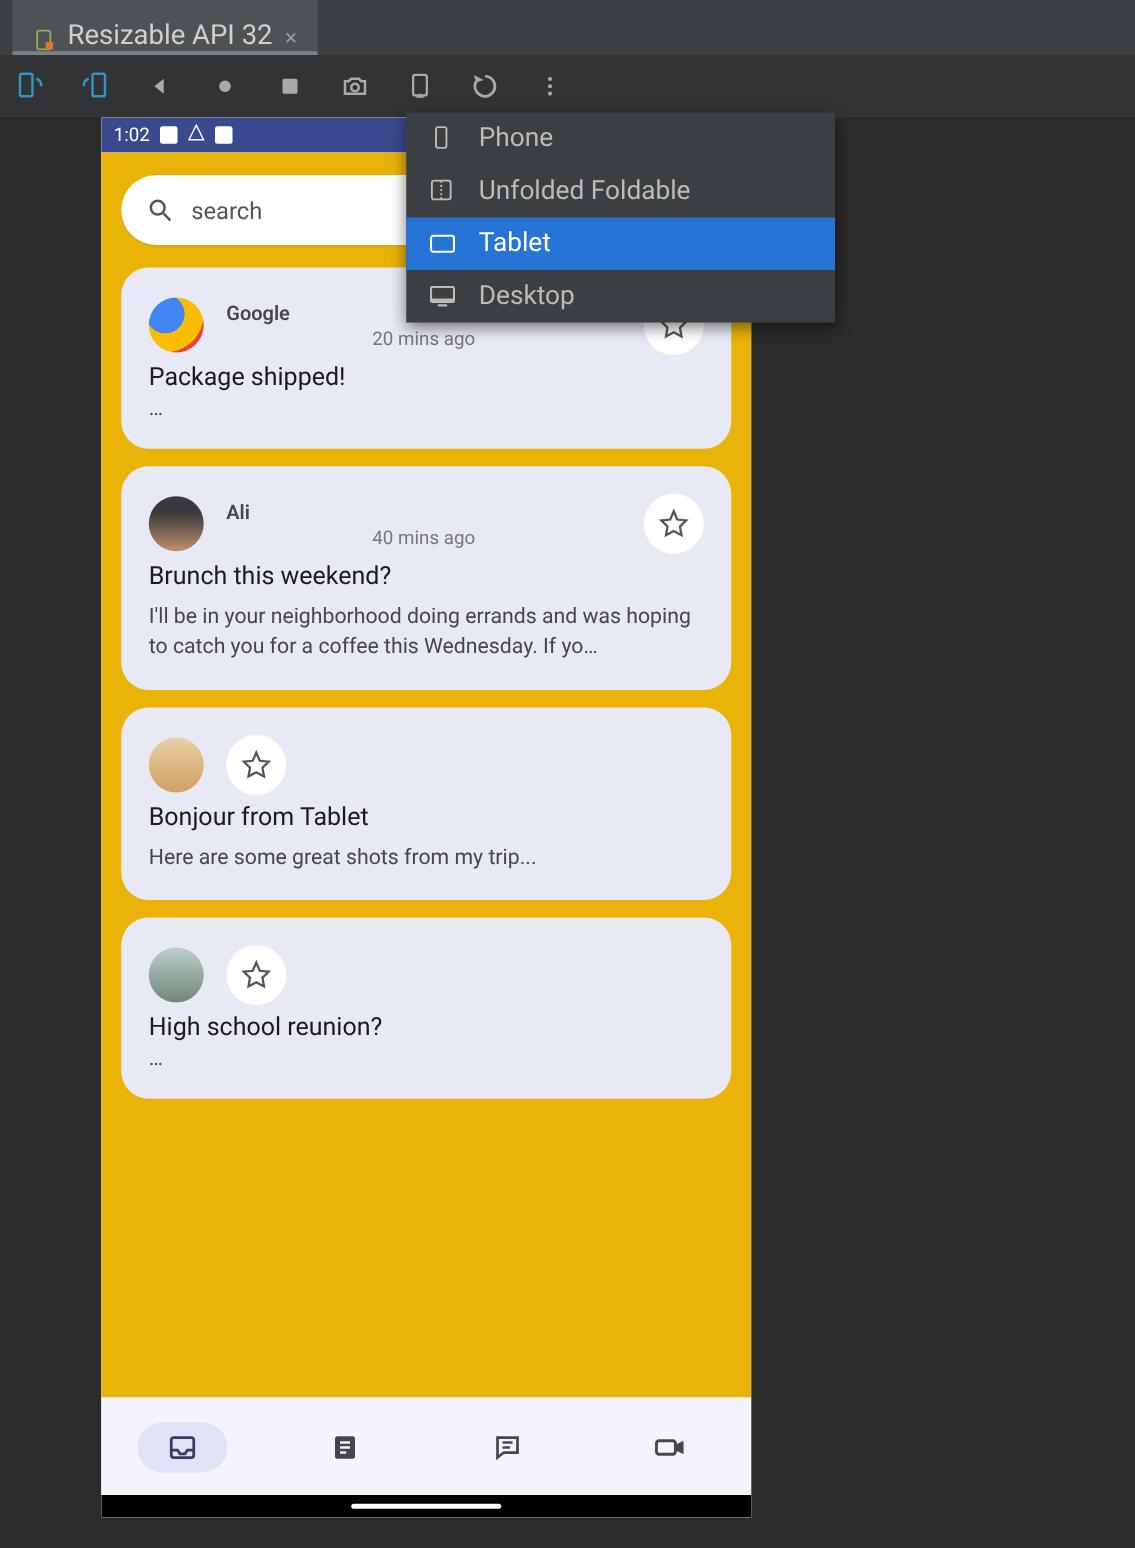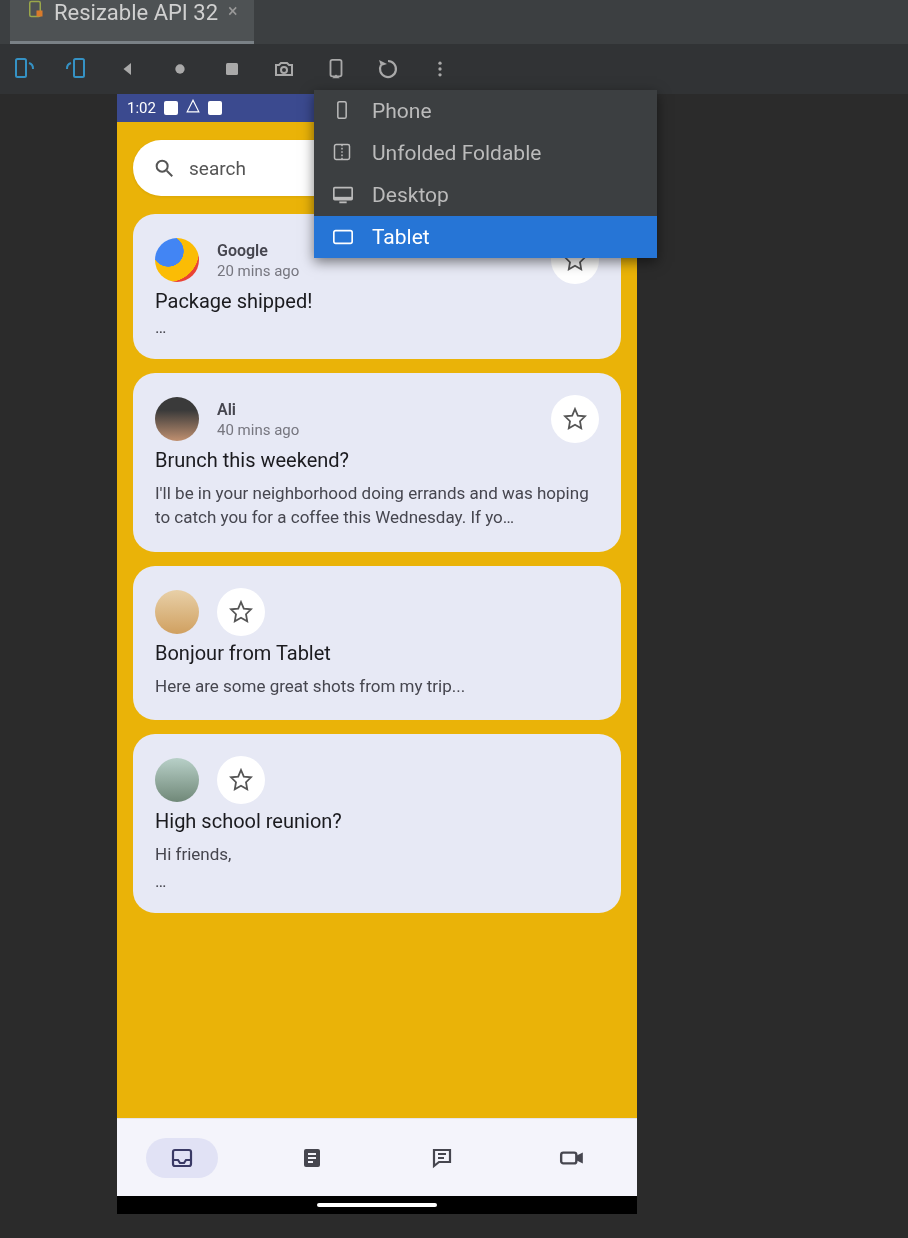--- a/index.html
+++ b/index.html
@@ -14,21 +14,21 @@
   
   .tabbar {
     height: 44px;
     background: #3c3f41;
     display: flex;
     align-items: center;
     padding: 0 10px;
   }
   .tab {
     display: flex;
-    align-items: flex-start;
+    align-items: flex-end;
     gap: 10px;
     background: #4e5254;
     height: 44px;
     padding: 0 16px;
     border-bottom: 3px solid #7a8186;
   }
   .tab-icon {
     width: 18px; height: 18px;
   }
   .tab-title {
@@ -51,21 +51,21 @@
   .emu-btn {
     width: 28px; height: 28px;
     display: flex; align-items: center; justify-content: center;
     color: #a9a9a9;
     cursor: pointer;
   }
   .emu-btn.accent { color: #3592c4; }
   .emu-content {
     display: flex;
     justify-content: flex-start;
-    padding-left: 117px;
+    padding-left: 81px;
     position: relative;
   }
   
   .device {
     width: 520px;
     height: 1120px;
     background: #fcfcff;
     position: relative;
     overflow: hidden;
     display: flex;
@@ -126,21 +126,21 @@
     width: 44px; height: 44px; border-radius: 50%;
     background: #888;
     flex-shrink: 0;
   }
   .avatar.google { background: radial-gradient(circle at 30% 30%, #4285f4 35%, #fbbc05 36% 70%, #ea4335 71%); }
   .avatar.ali { background: linear-gradient(#3a3a3a 30%, #c09070); }
   .avatar.allison { background: linear-gradient(#e8d0a8, #d0a060); }
   .avatar.kim { background: linear-gradient(#b8d0c8, #708878); }
   .header-text { flex: 1; }
   .sender { font-size: 16px; font-weight: 600; color: #46464f; }
-  .time { font-size: 15px; color: #76767f; margin-top: 2px; }
+  .time { font-size: 15px; color: #76767f; margin-top: 2px; text-align: center; }
   .star-btn {
     width: 48px; height: 48px; border-radius: 50%;
     background: #fff;
     display: flex; align-items: center; justify-content: center;
     color: #555;
     flex-shrink: 0;
   }
   .card-title {
     font-size: 20px;
     color: #1b1b1f;
@@ -177,21 +177,21 @@
     background: #000;
     display: flex; align-items: center; justify-content: center;
   }
   .sysnav-bar {
     width: 120px; height: 4px; background: #fff; border-radius: 2px;
   }
   
   .dropdown {
     position: absolute;
     top: -4px;
-    left: 314px;
+    left: 325px;
     width: 343px;
     background: #3c3f41;
     box-shadow: 0 4px 12px rgba(0,0,0,0.5);
     z-index: 10;
   }
   .dd-item {
     height: 42px;
     display: flex;
     align-items: center;
     gap: 18px;
@@ -362,21 +362,20 @@
         <div class="card">
           <div class="card-header">
             <div class="avatar kim"></div>
             <div class="star-btn">
               <svg viewBox="0 0 24 24" width="24" height="24">
                   <path d="M12 2l2.8 6.6L22 9.3l-5 4.9 1.2 7L12 17.8 5.8 21.2 7 14.2 2 9.3l7.2-.7z" fill="none" stroke="#555" stroke-width="1.8"></path>
                 </svg>
             </div>
           </div>
           <div class="card-title">High school reunion?</div>
-          <div class="card-body">Hi friends,</div>
           <div class="card-ellipsis">…</div>
         </div>
       </div>
     </div>
 
     <div class="bottom-nav">
       <div class="nav-item active">
         <svg viewBox="0 0 24 24" width="24" height="24">
             <rect x="3" y="4" width="18" height="16" rx="2" fill="none" stroke="currentColor" stroke-width="2.2"></rect>
             <path d="M3 14h5l2 3h4l2-3h5" fill="none" stroke="currentColor" stroke-width="2.2"></path>
@@ -421,33 +420,33 @@
     </div>
     <div class="dd-item">
       <span class="dd-icon">
         <svg viewBox="0 0 24 24" width="20" height="20">
             <rect x="3" y="3" width="18" height="18" rx="2" fill="none" stroke="#bbb" stroke-width="1.8"></rect>
             <line x1="12" y1="3" x2="12" y2="21" stroke="#bbb" stroke-width="1.8" stroke-dasharray="2 2"></line>
           </svg>
       </span>
       <span>Unfolded Foldable</span>
     </div>
+    <div class="dd-item selected">
+      <span class="dd-icon">
+        <svg viewBox="0 0 24 24" width="22" height="22">
+            <rect x="2" y="5" width="20" height="14" rx="2" fill="none" stroke="#fff" stroke-width="1.8"></rect>
+          </svg>
+      </span>
+      <span>Tablet</span>
+    </div>
     <div class="dd-item">
       <span class="dd-icon">
         <svg viewBox="0 0 24 24" width="22" height="22">
             <rect x="2" y="4" width="20" height="13" rx="1" fill="none" stroke="#bbb" stroke-width="1.8"></rect>
             <rect x="2" y="14" width="20" height="3" fill="#bbb"></rect>
             <line x1="8" y1="20" x2="16" y2="20" stroke="#bbb" stroke-width="2"></line>
           </svg>
       </span>
       <span>Desktop</span>
     </div>
-    <div class="dd-item selected">
-      <span class="dd-icon">
-        <svg viewBox="0 0 24 24" width="22" height="22">
-            <rect x="2" y="5" width="20" height="14" rx="2" fill="none" stroke="#fff" stroke-width="1.8"></rect>
-          </svg>
-      </span>
-      <span>Tablet</span>
-    </div>
   </div>
 
 </div>
 
 </body></html>

